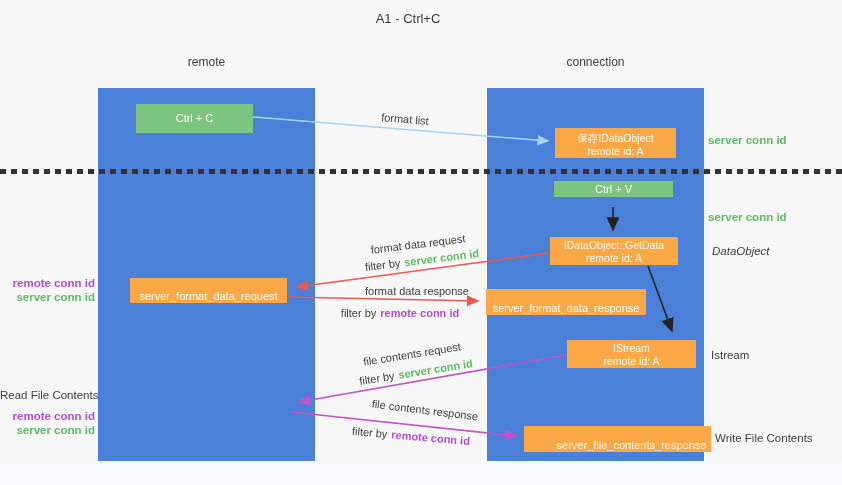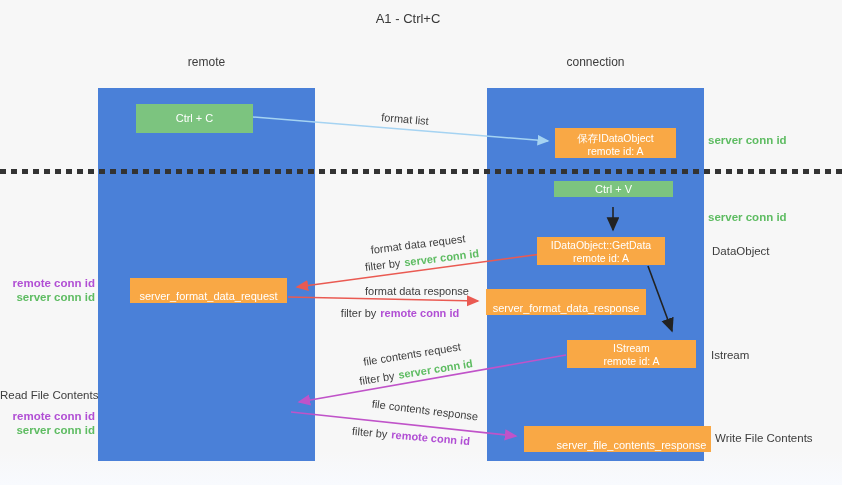--- a/index.html
+++ b/index.html
@@ -81,21 +81,21 @@
 
   <div class="node orange two" style="left:555px;top:128px;width:121px;height:30px;">
     <div>保存IDataObject</div>
     <div>remote id: A</div>
   </div>
 
   <div class="node green" style="left:554px;top:181px;width:119px;height:16px;">
     <div>Ctrl + V</div>
   </div>
 
-  <div class="node orange two" style="left:537px;top:237px;width:128px;height:28px;">
+  <div class="node orange two" style="left:550px;top:237px;width:128px;height:28px;">
     <div>IDataObject::GetData</div>
     <div>remote id: A</div>
   </div>
 
   <div class="node orange" style="left:130px;top:278px;width:157px;height:25px;">
     <div>server_format_data_request</div>
   </div>
 
   <div class="node orange" style="left:486px;top:289px;width:160px;height:26px;">
     <div>server_format_data_response</div>
@@ -142,21 +142,21 @@
   <div class="elabel" style="left:425px;top:410px;--r:7deg;">
     <span>file contents response</span>
   </div>
   <div class="elabel" style="left:411px;top:436px;--r:5deg;">
     <span class="dark-text">filter by</span>
     <span class="purple-text">remote conn id</span>
   </div>
 
   <div class="slabel green-text" style="left:708px;top:134px;">server conn id</div>
   <div class="slabel green-text" style="left:708px;top:211px;">server conn id</div>
-  <div class="slabel dark-text" style="left:712px;top:245px;">DataObject</div>
+  <div class="slabel dark-text" style="left:712px;top:245px;font-style:italic;">DataObject</div>
   <div class="slabel dark-text" style="left:711px;top:349px;">Istream</div>
   <div class="slabel dark-text" style="left:715px;top:432px;">Write File Contents</div>
 
   <div class="slabel block purple-text" style="top:277px;">remote conn id</div>
   <div class="slabel block green-text" style="top:291px;">server conn id</div>
   <div class="slabel block dark-text" style="top:389px;">Read File Contents</div>
   <div class="slabel block purple-text" style="top:410px;">remote conn id</div>
   <div class="slabel block green-text" style="top:424px;">server conn id</div>
 
 </div>

